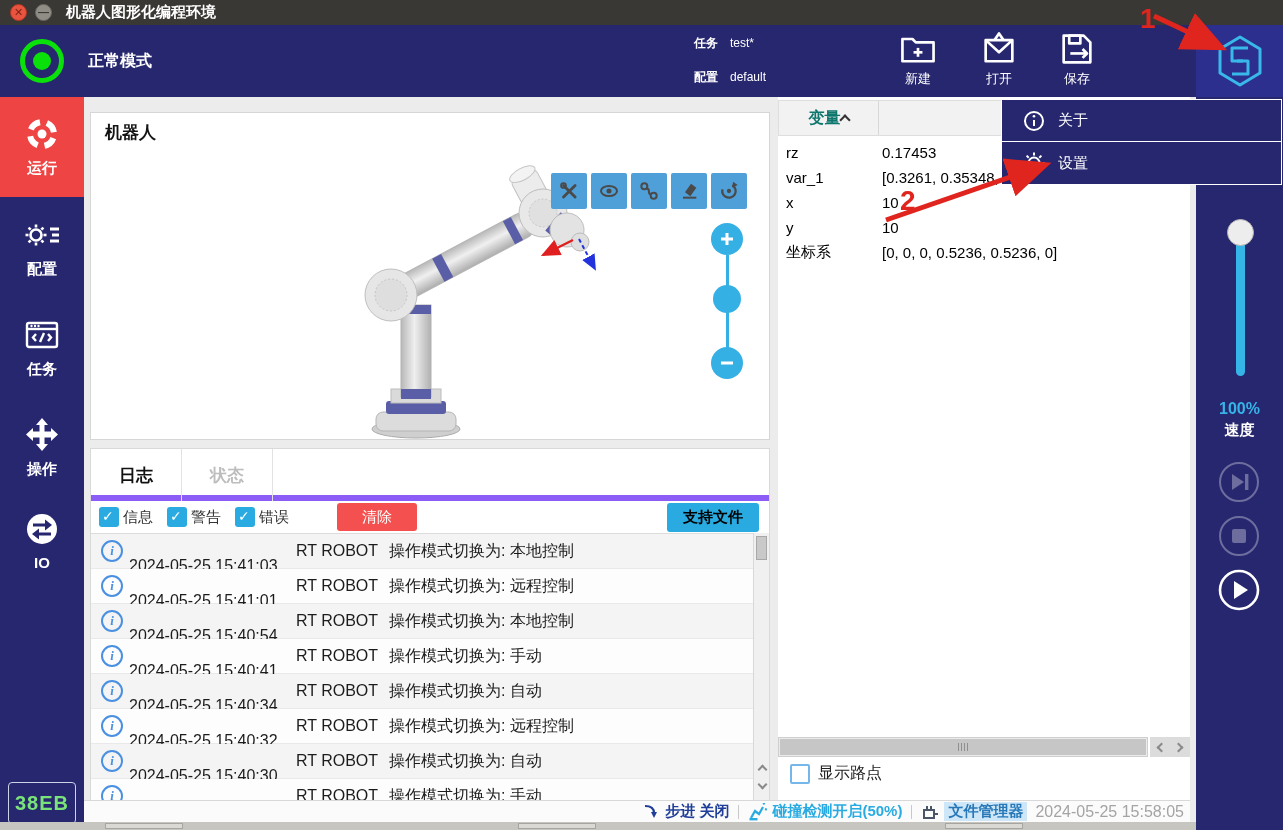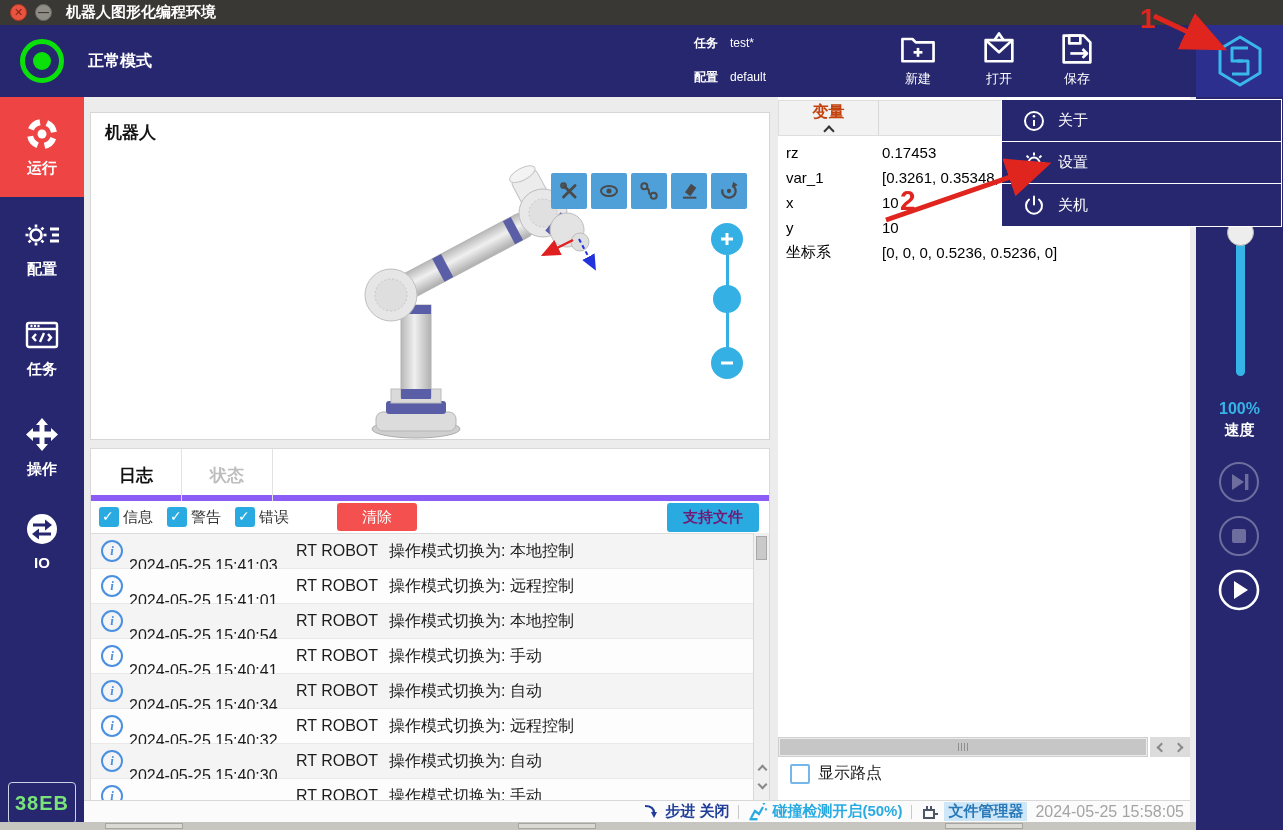--- a/index.html
+++ b/index.html
@@ -46,42 +46,42 @@
   .log-panel{left:90px;top:448px;width:680px;height:352px;background:#fff;border:1px solid #d9d9d9;border-bottom:none;overflow:hidden;}
   .tabrow{position:absolute;left:0;top:0;width:678px;height:52px;border-bottom:6px solid #8b5cf6;display:flex;text-align:center;}
   .tab{width:91px;height:52px;border-right:1px solid #e2e2e2;display:flex;align-items:center;justify-content:center;font-size:17px;cursor:pointer;}
   .tab.on{color:#111;font-weight:bold;}
   .tab.off{color:#bdbdbd;font-weight:bold;}
   .filterrow{position:absolute;left:0;top:52px;width:678px;height:32px;display:flex;align-items:center;}
   .cbitem{display:flex;align-items:center;gap:4px;margin-right:14px;font-size:15px;color:#333;cursor:pointer;}
   .cb{width:20px;height:20px;border-radius:3px;background:#29abe2;position:relative;}
   .cb::after{content:"✓";position:absolute;left:3px;top:1px;color:#fff;font-size:14px;font-weight:bold;}
   .btn-clear{margin-left:34px;width:80px;height:28px;background:#f4504f;color:#fff;border:none;border-radius:3px;font-size:15px;cursor:pointer;}
-  .btn-support{position:absolute;right:10px;top:2px;width:92px;height:29px;background:#29abe2;color:#701a75;border:none;border-radius:3px;font-size:15px;font-weight:bold;cursor:pointer;}
+  .btn-support{position:absolute;right:10px;top:2px;width:92px;height:29px;background:#29abe2;color:#000000;border:none;border-radius:3px;font-size:15px;font-weight:bold;cursor:pointer;}
   .loglist{position:absolute;left:0;top:84px;width:662px;height:268px;overflow:hidden;border-top:1px solid #dcdcdc;}
   .logrow{position:relative;width:100%;height:35px;border-bottom:1px solid #e9e9e9;display:flex;align-items:center;font-size:16px;color:#1c1c1c;}
   .logrow:nth-child(odd){background:#f4f4f4;}
   .logrow:nth-child(even){background:#fdfdfd;}
   .ico-info{width:22px;height:22px;border:2px solid #4a90e2;border-radius:50%;color:#4a90e2;font-size:13px;font-weight:bold;display:flex;align-items:center;justify-content:center;margin-left:10px;flex:0 0 auto;font-family:"Liberation Serif","DejaVu Serif",serif;}
   .l-time{position:absolute;left:38px;margin-top:30px;}
   .l-src{position:absolute;left:205px;}
   .l-msg{position:absolute;left:298px;}
   .vscroll{position:absolute;left:662px;top:84px;width:16px;height:268px;background:#f0f0f0;border-left:1px solid #d8d8d8;}
   .vthumb{position:absolute;left:2px;top:3px;width:11px;height:24px;background:#c9c9c9;border:1px solid #a8a8a8;cursor:pointer;}
   .sarrow{position:absolute;left:2px;width:12px;height:14px;display:flex;align-items:center;justify-content:center;cursor:pointer;}
   .chev{width:7px;height:7px;border-left:2px solid #8a8a8a;border-bottom:2px solid #8a8a8a;}
   .chev.up{transform:rotate(135deg);margin-top:3px;}
   .chev.dn{transform:rotate(-45deg);margin-bottom:3px;}
   .chev.lf{transform:rotate(45deg);margin-left:3px;}
   .chev.rt{transform:rotate(225deg);margin-right:3px;}
 
   
   .vars-panel{left:778px;top:97px;width:412px;height:703px;background:#fff;}
   .vars-head{position:absolute;left:0;top:3px;width:412px;height:36px;background:#f2f2f2;border:1px solid #dedede;display:flex;align-items:center;}
-  .vars-head .cell1{width:100px;display:flex;align-items:center;justify-content:center;gap:0;font-size:16px;font-weight:bold;color:#c2410c;border-right:1px solid #d8d8d8;height:100%;cursor:pointer;flex-direction:column;}
+  .vars-head .cell1{width:100px;display:flex;align-items:center;justify-content:center;gap:0;font-size:16px;font-weight:bold;color:#0f766e;border-right:1px solid #d8d8d8;height:100%;cursor:pointer;}
   .caret{width:8px;height:8px;border-left:2px solid #333;border-top:2px solid #333;transform:rotate(45deg);margin-top:4px;}
   .varrow{position:absolute;left:0;width:412px;height:25px;display:flex;align-items:center;font-size:15px;color:#000;cursor:default;}
   .v-name{position:absolute;left:8px;}
   .v-val{position:absolute;left:104px;white-space:nowrap;}
   .hscroll{position:absolute;left:0;top:640px;width:370px;height:20px;background:#ebebeb;border:1px solid #cfcfcf;}
   .hthumb{position:absolute;left:1px;top:1px;width:366px;height:16px;background:#c6c6c6;cursor:pointer;display:flex;align-items:center;justify-content:center;gap:2px;}
   .hthumb i{width:1px;height:8px;background:#8f8f8f;}
   .hbtns{position:absolute;left:372px;top:640px;width:40px;height:20px;background:#dcdcdc;display:flex;}
   .hbtn{width:20px;height:20px;display:flex;align-items:center;justify-content:center;cursor:pointer;}
   .wpline{position:absolute;left:12px;top:666px;display:flex;align-items:center;gap:8px;font-size:16px;color:#222;}
@@ -561,29 +561,20 @@
             <line x1="11" y1="18.5" x2="11" y2="21.5"></line>
             <line x1="5.7" y1="16.3" x2="3.6" y2="18.4"></line>
             <line x1="3.5" y1="11" x2="0.5" y2="11"></line>
             <line x1="5.7" y1="5.7" x2="3.6" y2="3.6"></line>
             <line x1="11" y1="3.5" x2="11" y2="0.5"></line>
             <line x1="16.3" y1="5.7" x2="18.4" y2="3.6"></line>
         </svg>
       </div>
       <span>设置</span>
     </div>
-    <div class="menu-item">
-      <div class="mico">
-        <svg width="22" height="22" viewBox="0 0 22 22" fill="none" stroke="#fff" stroke-width="2" stroke-linecap="round">
-            <path d="M6,5.5 A8,8 0 1 0 16,5.5"></path>
-            <line x1="11" y1="2.5" x2="11" y2="10.5"></line>
-          </svg>
-      </div>
-      <span>关机</span>
-    </div>
   </div>
 
   <svg class="abs annot" style="left:1100px;top:0;" width="183" height="70">
     <defs>
         <marker id="ah1" orient="auto" markerWidth="10" markerHeight="9" refX="7" refY="4">
           <path d="M0,0 L9,4 L0,8 z" fill="#e0251f"></path>
         </marker>
       </defs>
     <text x="40" y="28" font-size="28" font-weight="bold" fill="#e0251f">1</text>
     <line x1="54" y1="16" x2="118" y2="46" stroke="#e0251f" stroke-width="5" marker-end="url(#ah1)"></line>

